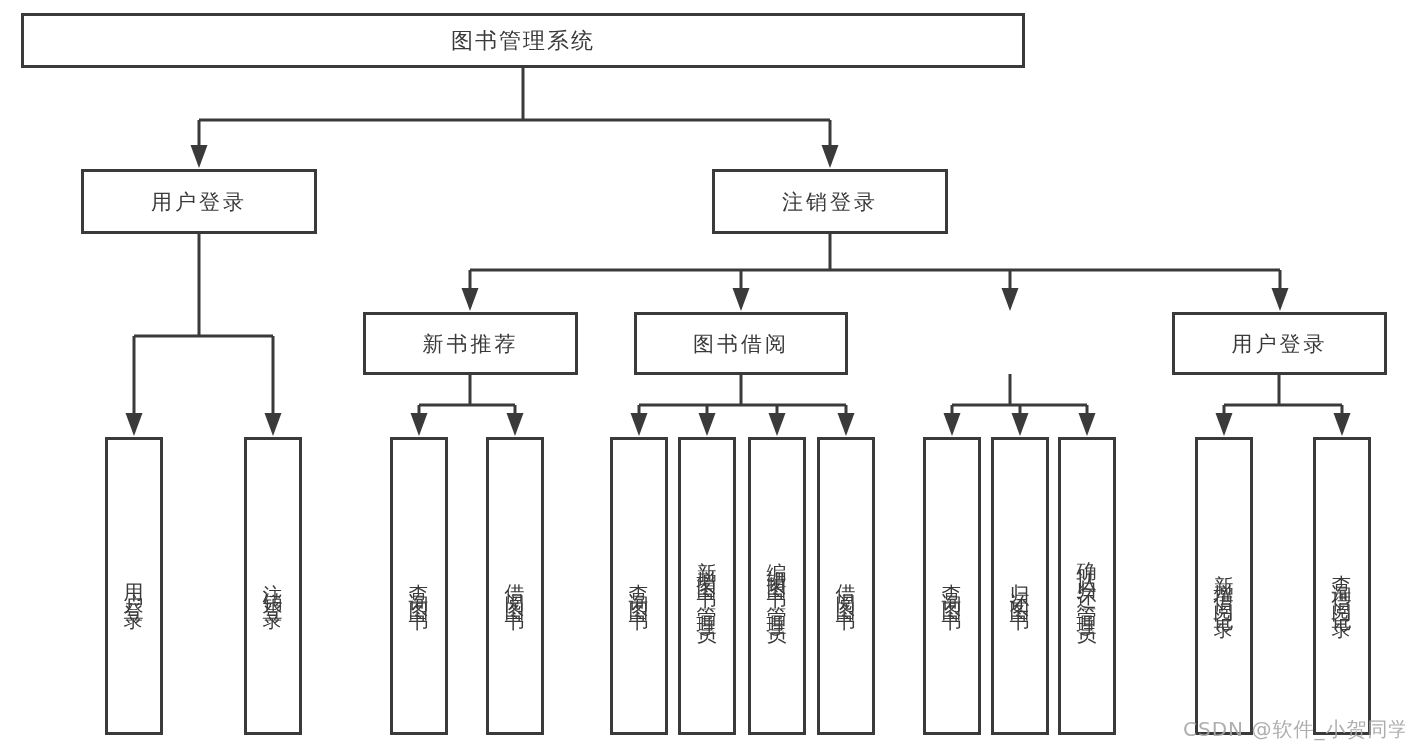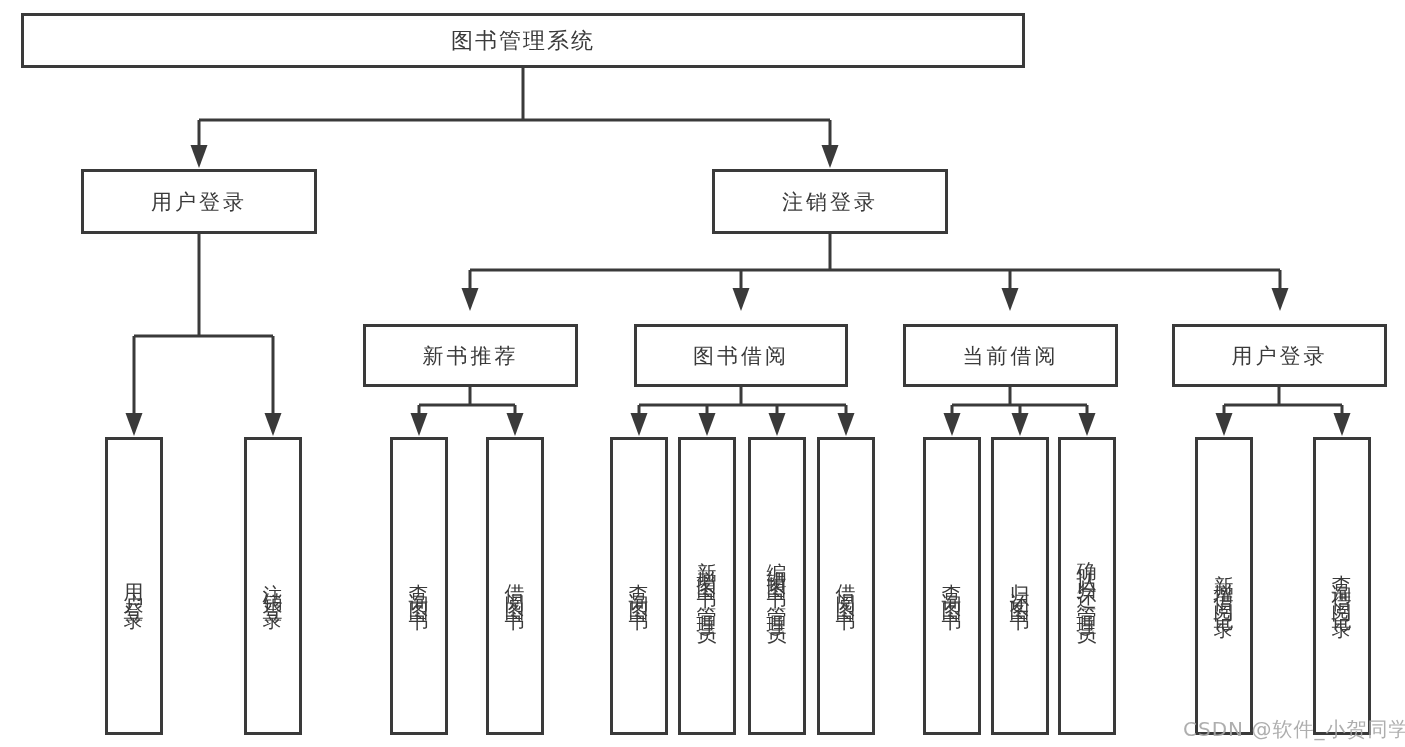--- a/index.html
+++ b/index.html
@@ -57,21 +57,21 @@
   }
   .leaf .v-label {
     writing-mode: vertical-rl;
     text-orientation: mixed;
     font-size: 20px;
     letter-spacing: 9px;
     line-height: 1;
     white-space: nowrap;
   }
   .lvl2 { top: 169px; height: 65px; }
-  .lvl3 { top: 324px; height: 63px; }
+  .lvl3 { top: 312px; height: 63px; }
   #watermark {
     position: absolute;
     left: 1183px;
     top: 716px;
     font-size: 20px;
     color: #a8a8a8;
     opacity: 0.92;
     letter-spacing: 1px;
     white-space: nowrap;
     z-index: 5;
@@ -135,23 +135,20 @@
   <div class="box lvl2" style="left:712px; width:236px;">
     <span class="h-label">注销登录</span>
   </div>
 
   <div class="box lvl3" style="left:363px; width:215px;">
     <span class="h-label">新书推荐</span>
   </div>
   <div class="box lvl3" style="left:634px; width:214px;">
     <span class="h-label">图书借阅</span>
   </div>
-  <div class="box lvl3" style="left:903px; width:215px;">
-    <span class="h-label">当前借阅</span>
-  </div>
   <div class="box lvl3" style="left:1172px; width:215px;">
     <span class="h-label">用户登录</span>
   </div>
 
   <div class="box leaf" style="left:105px;">
     <span class="v-label">用户登录</span>
   </div>
   <div class="box leaf" style="left:244px;">
     <span class="v-label">注销登录</span>
   </div>

